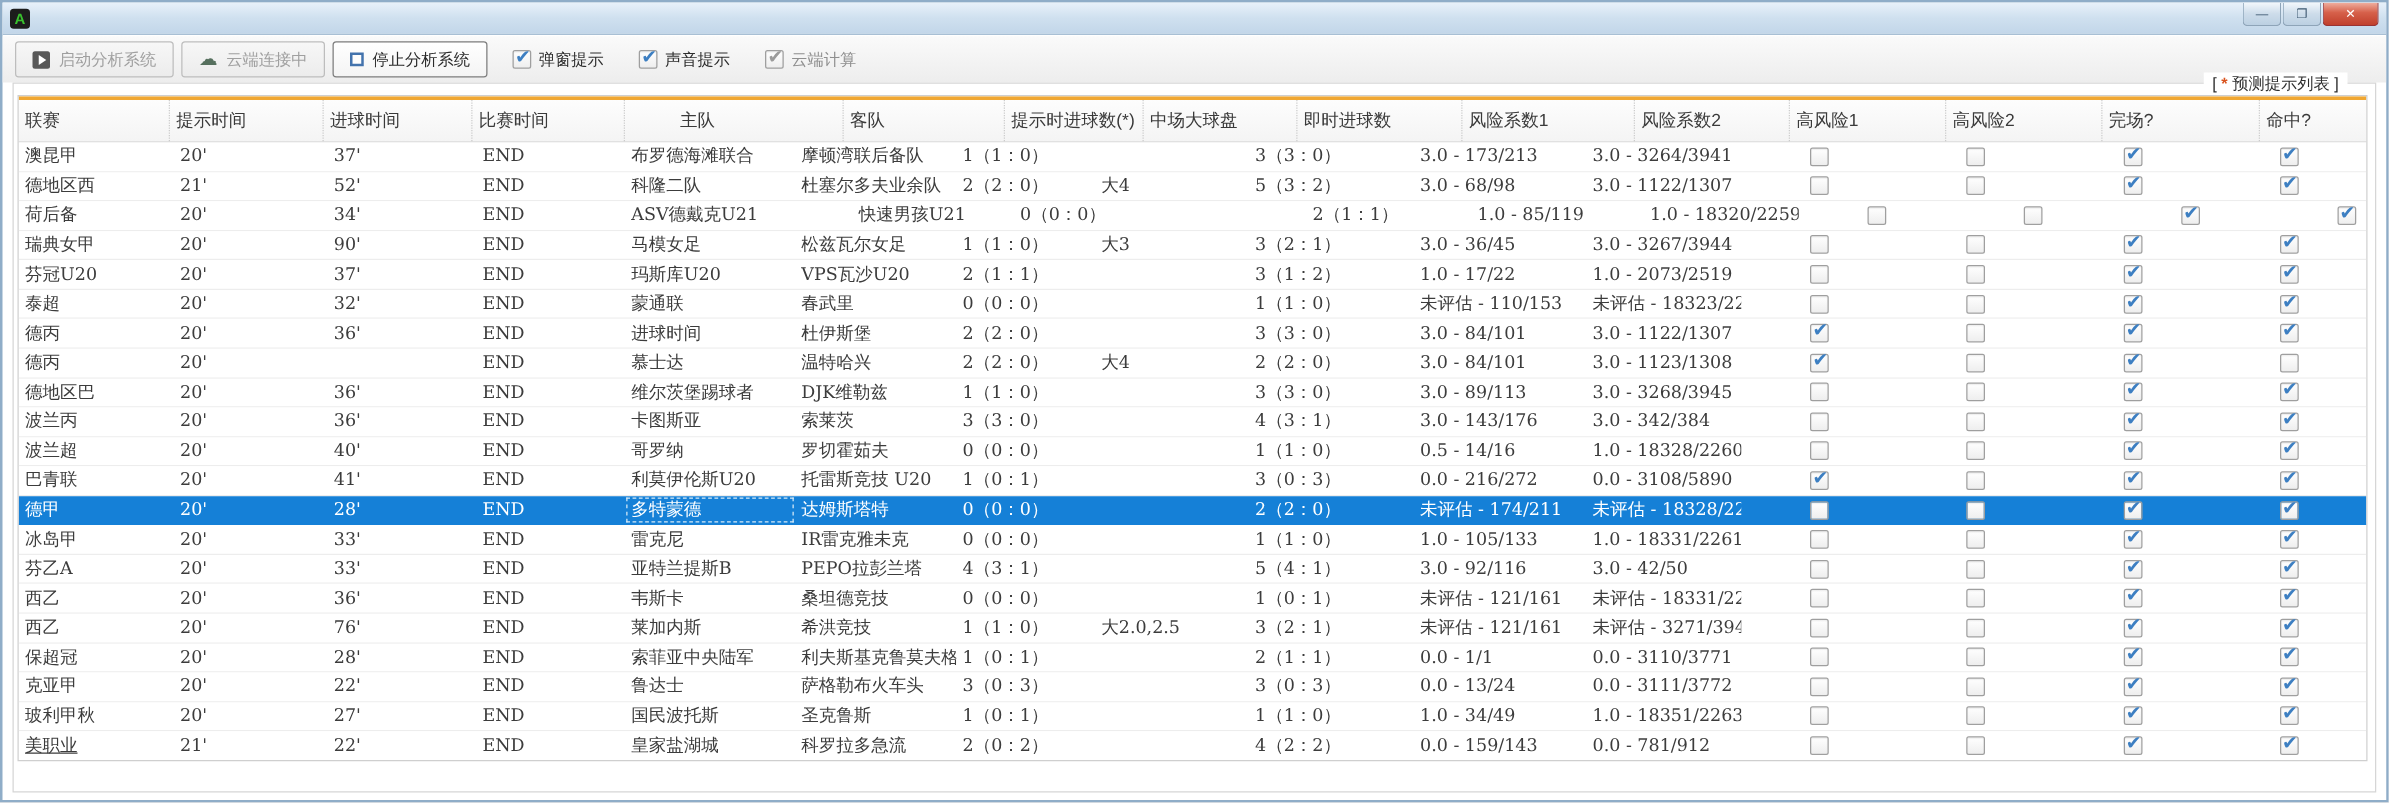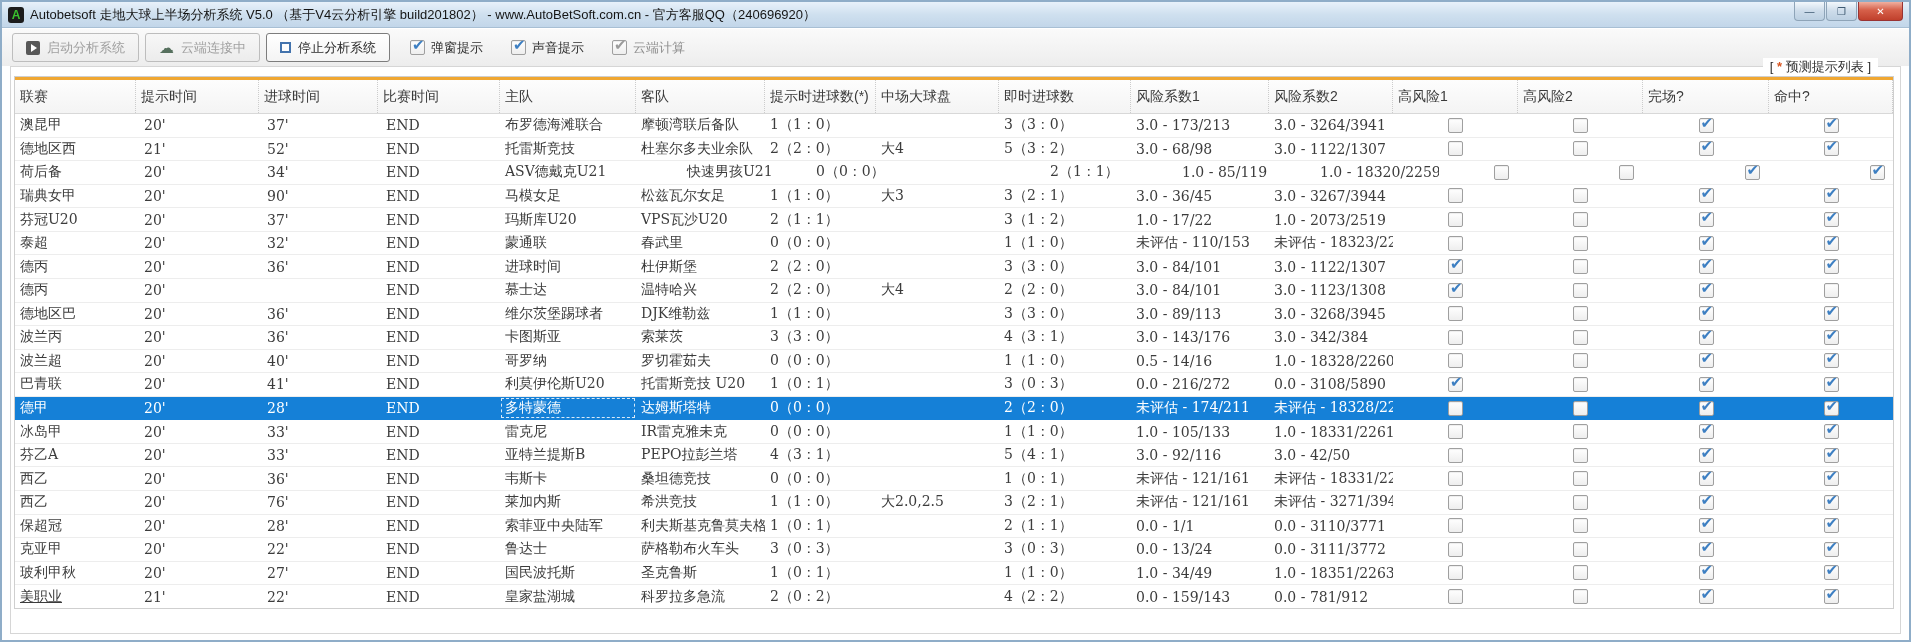--- a/index.html
+++ b/index.html
@@ -64,21 +64,20 @@
   .lv-cell.focus-cell{outline:1px dashed #d8eaf8;outline-offset:-2px;}
   .lv-cell.cbcell{justify-content:center;padding-left:0;}
 </style>
 </head>
 <body>
 
 <div class="window">
 
   <div class="titlebar">
     <div class="app-icon">A</div>
-    <div class="title-text">Autobetsoft 走地大球上半场分析系统 V5.0 （基于V4云分析引擎 build201802） - www.AutoBetSoft.com.cn - 官方客服QQ（240696920）</div>
     <div class="win-controls">
       <div class="win-btn">
           <span>—</span>
         </div>
       <div class="win-btn">
           <span>❐</span>
         </div>
       <div class="win-btn close">
           <span>✕</span>
         </div>
@@ -115,21 +114,21 @@
   <div class="groupbox">
     <div class="group-label"><span>[ </span><span class="star">*</span><span> 预测提示列表 ]</span></div>
 
     <div class="listview">
       <div class="lv-accent"></div>
       <div class="lv-header">
           <div class="lv-hcell" style="width: 121px;">联赛</div>
           <div class="lv-hcell" style="width: 123px;">提示时间</div>
           <div class="lv-hcell" style="width: 119px;">进球时间</div>
           <div class="lv-hcell" style="width: 122px;">比赛时间</div>
-          <div class="lv-hcell" style="width: 136px;">主队</div>
+          <div class="lv-hcell" style="width: 136px; margin-left: 39px;">主队</div>
           <div class="lv-hcell" style="width: 129px;">客队</div>
           <div class="lv-hcell" style="width: 111px;">提示时进球数(*)</div>
           <div class="lv-hcell" style="width: 123px;">中场大球盘</div>
           <div class="lv-hcell" style="width: 132px;">即时进球数</div>
           <div class="lv-hcell" style="width: 138px;">风险系数1</div>
           <div class="lv-hcell" style="width: 124px;">风险系数2</div>
           <div class="lv-hcell" style="width: 125px;">高风险1</div>
           <div class="lv-hcell" style="width: 125px;">高风险2</div>
           <div class="lv-hcell" style="width: 126px;">完场?</div>
           <div class="lv-hcell" style="width: 124px;">命中?</div>
@@ -158,21 +157,21 @@
             </div>
             <div class="lv-cell cbcell" style="width: 124px;">
               <span class="cb checked"></span>
             </div>
           </div>
           <div class="lv-row">
             <div class="lv-cell" style="width: 121px;">德地区西</div>
             <div class="lv-cell time" style="width: 123px;">21'</div>
             <div class="lv-cell time" style="width: 119px;">52'</div>
             <div class="lv-cell time" style="width: 122px;">END</div>
-            <div class="lv-cell" style="width: 136px;">托雷斯竞技</div>
+            <div class="lv-cell" style="width: 136px;">科隆二队</div>
             <div class="lv-cell" style="width: 129px;">杜塞尔多夫业余队</div>
             <div class="lv-cell" style="width: 111px;">2（2：0）</div>
             <div class="lv-cell" style="width: 123px;">大4</div>
             <div class="lv-cell" style="width: 132px;">5（3：2）</div>
             <div class="lv-cell" style="width: 138px;">3.0 - 68/98</div>
             <div class="lv-cell" style="width: 124px;">3.0 - 1122/1307</div>
             <div class="lv-cell cbcell" style="width: 125px;">
               <span class="cb"></span>
             </div>
             <div class="lv-cell cbcell" style="width: 125px;">

